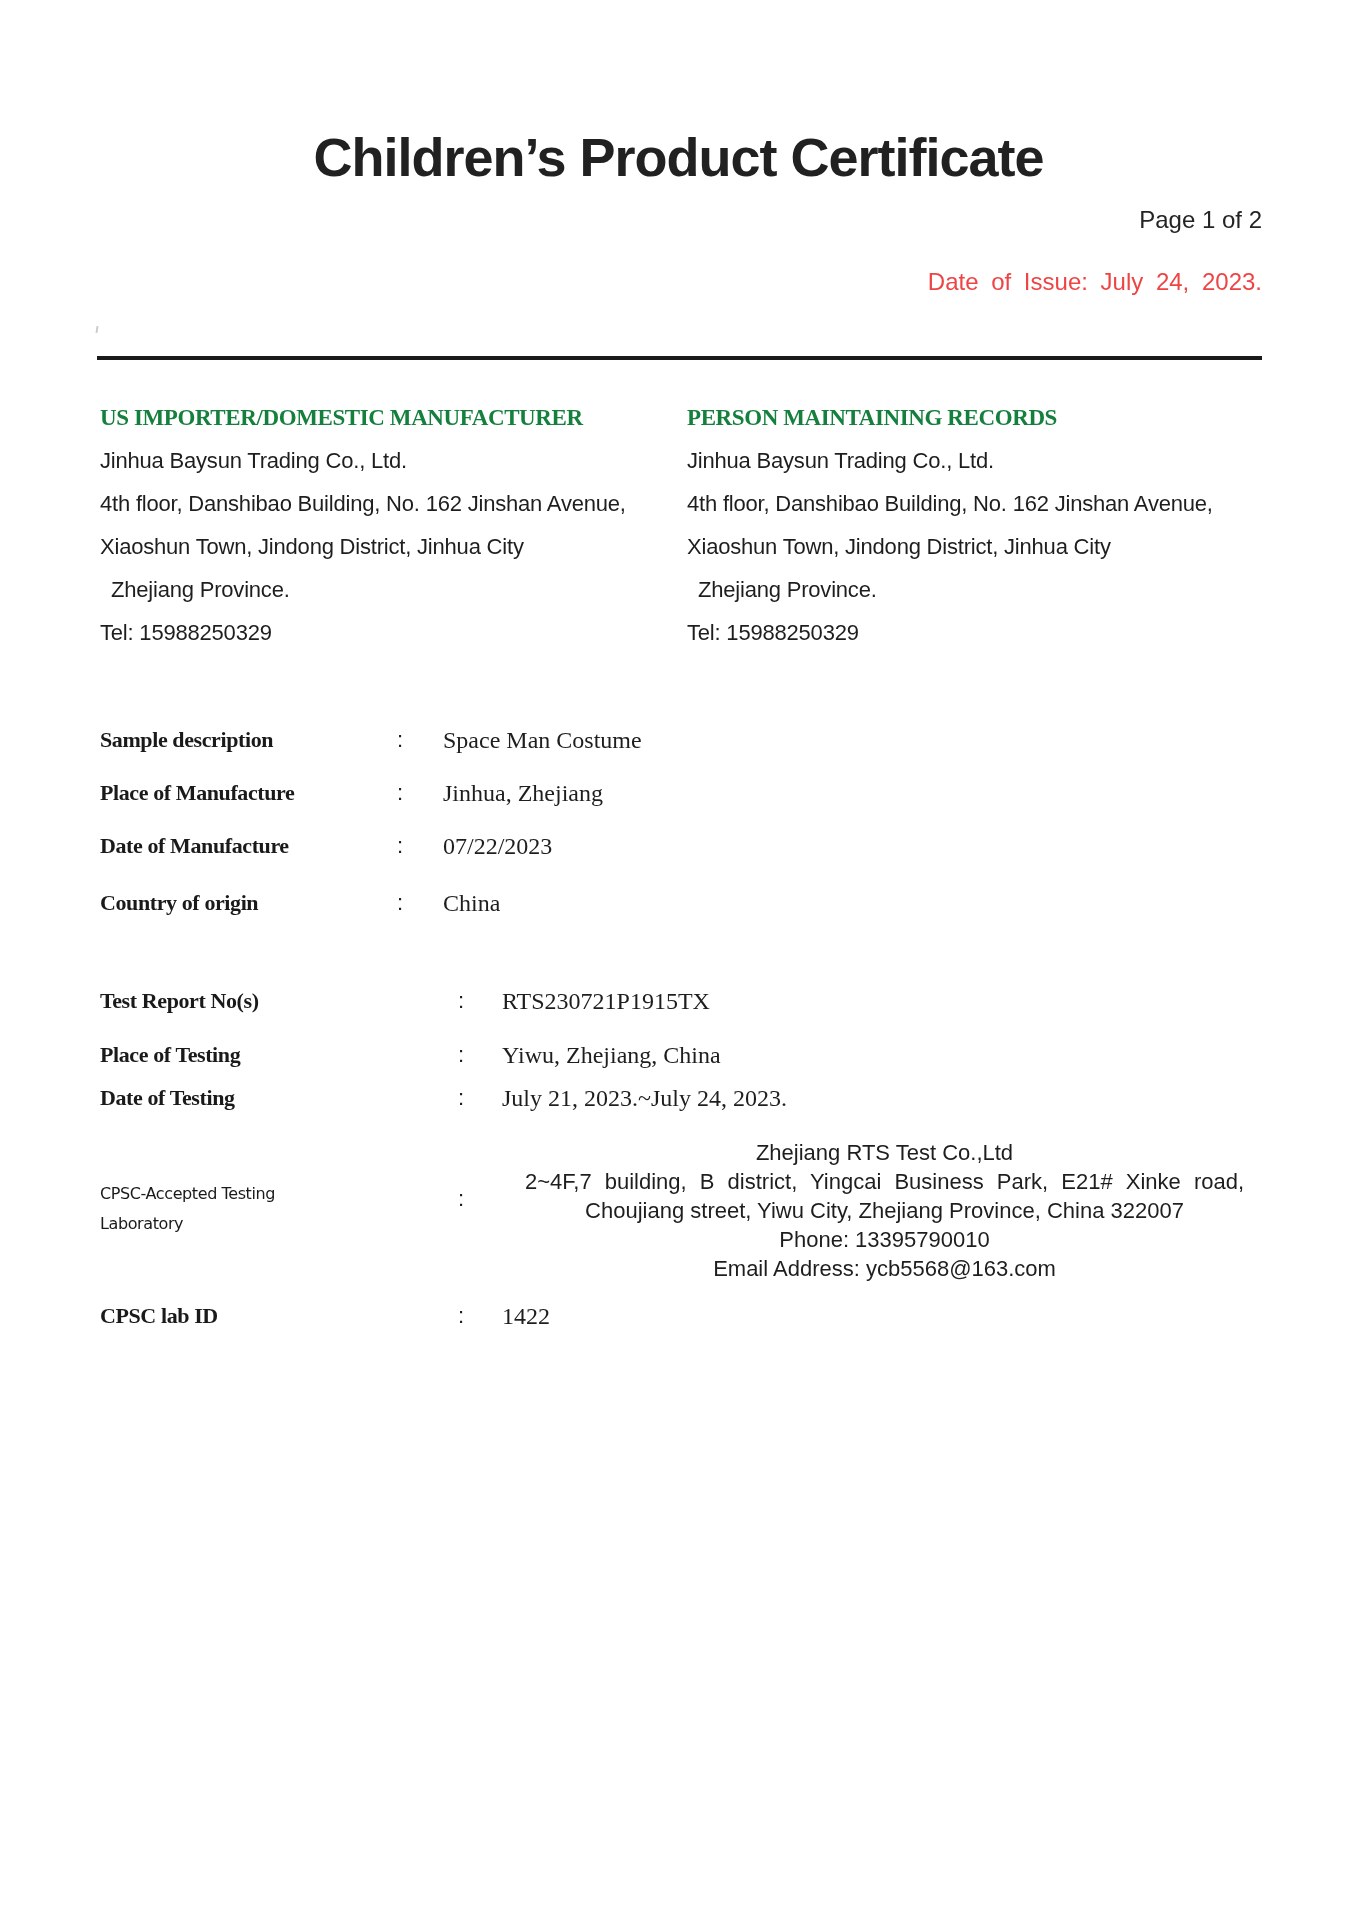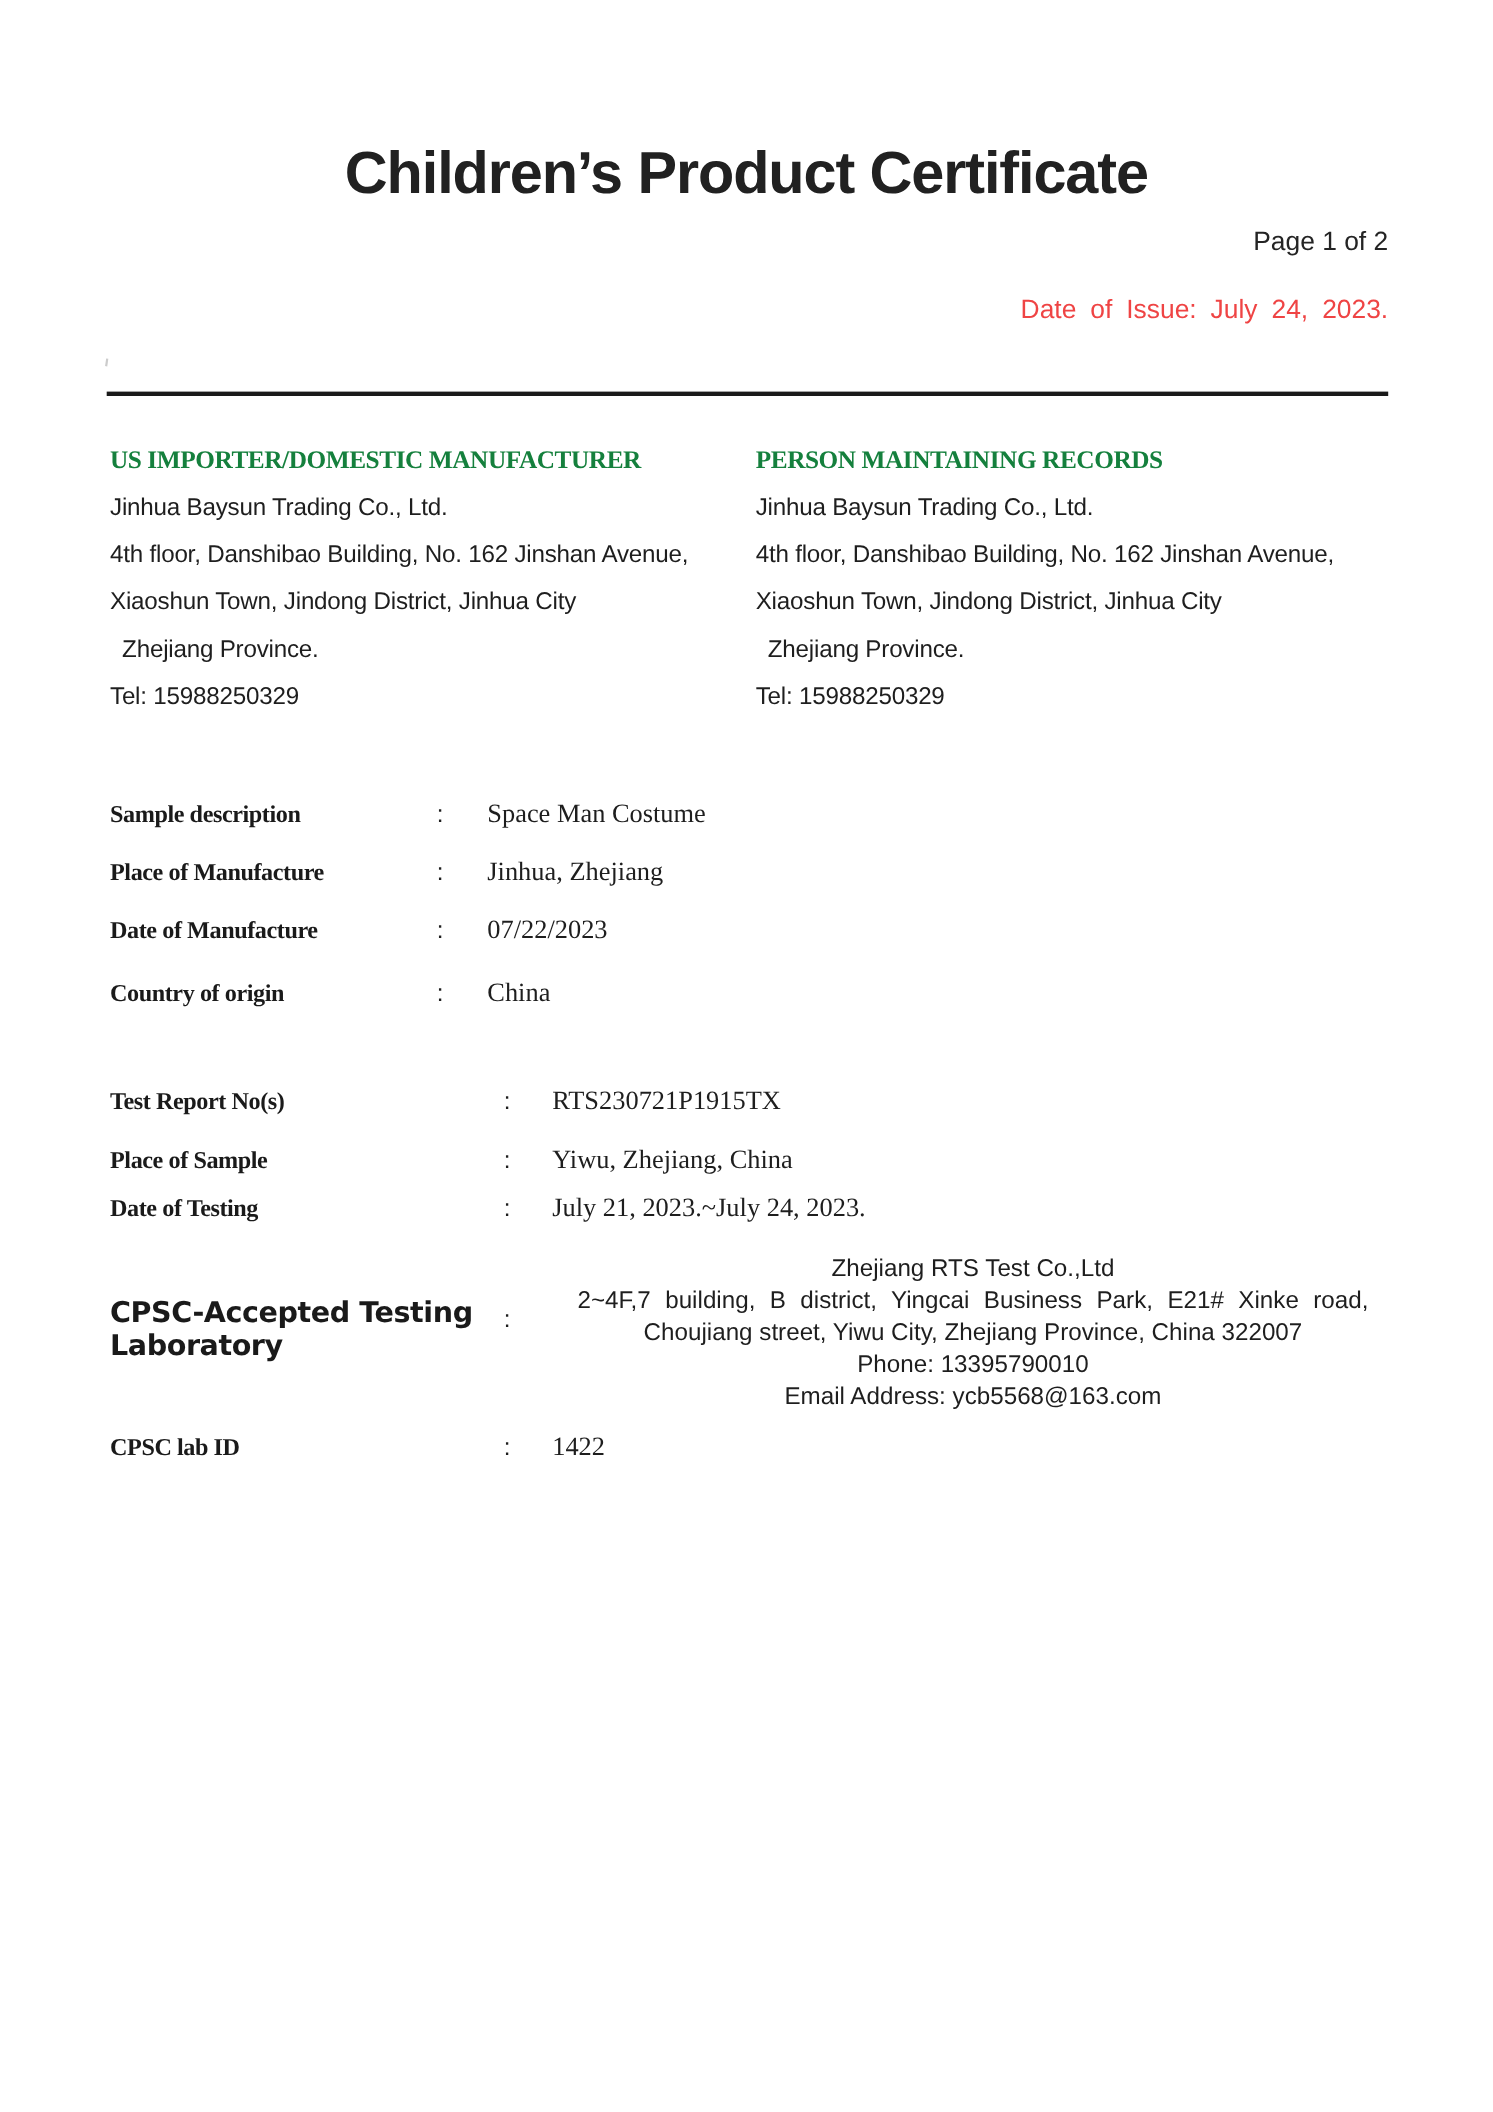--- a/index.html
+++ b/index.html
@@ -108,22 +108,22 @@
   }
   .c1 { left: 397px; }
   .v1 { left: 443px; }
   .c2 { left: 458px; }
   .v2 { left: 502px; }
   .lab-label {
     position: absolute;
     left: 100px;
     top: 1179px;
     font-family: "DejaVu Sans", sans-serif;
-    font-weight: bold;
-    font-size: 26px;
+    font-weight: normal;
+    font-size: 16px;
     letter-spacing: -0.4px;
     line-height: 30px;
     color: #1a1a1a;
     white-space: nowrap;
   }
   .lab-colon { top: 1186px; left: 458px; }
   .lab-block {
     position: absolute;
     left: 502px;
     top: 1138px;
@@ -191,21 +191,21 @@
     <span class="colon c1">:</span>
     <span class="val v1">China</span>
   </div>
 
   <div class="frow" style="top:988px">
     <span class="lbl">Test Report No(s)</span>
     <span class="colon c2">:</span>
     <span class="val v2">RTS230721P1915TX</span>
   </div>
   <div class="frow" style="top:1042px">
-    <span class="lbl">Place of Sample</span>
+    <span class="lbl">Place of Testing</span>
     <span class="colon c2">:</span>
     <span class="val v2">Yiwu, Zhejiang, China</span>
   </div>
   <div class="frow" style="top:1085px">
     <span class="lbl">Date of Testing</span>
     <span class="colon c2">:</span>
     <span class="val v2">July 21, 2023.~July 24, 2023.</span>
   </div>
 
   <div class="lab-label">

